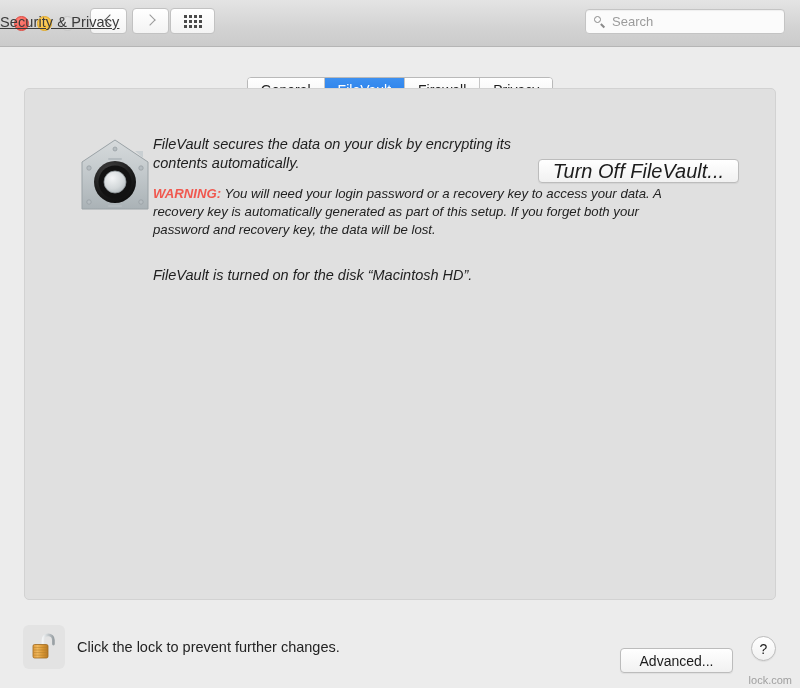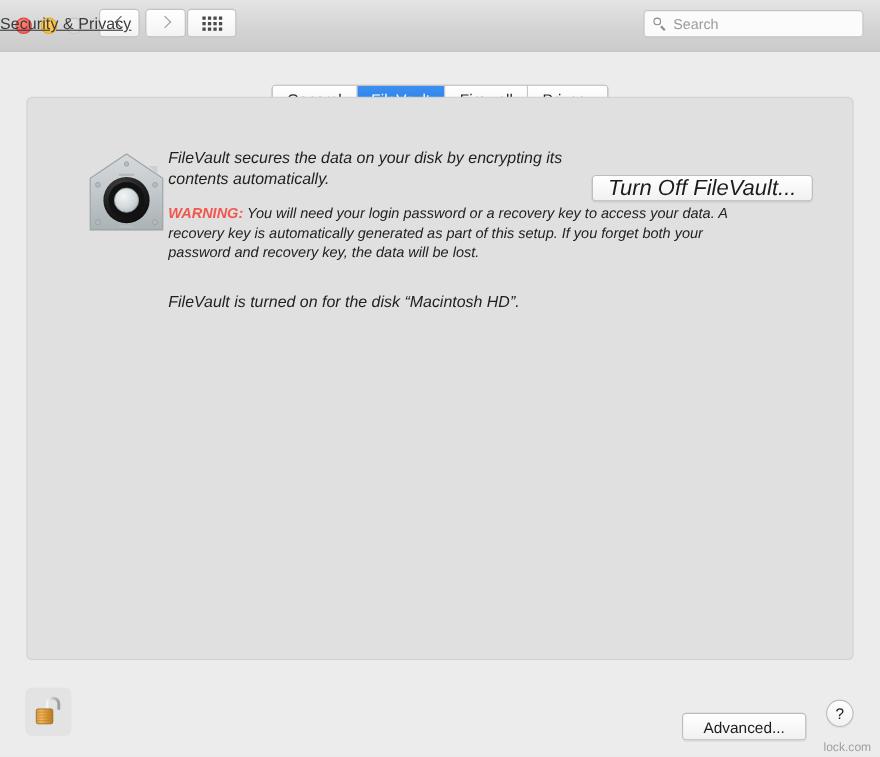--- a/index.html
+++ b/index.html
@@ -472,20 +472,21 @@
 
       <g stroke="#b07f2c" stroke-width="0.7" opacity="0.75">
         <line x1="3.6" y1="16.4" x2="17.4" y2="16.4"></line>
         <line x1="3.6" y1="19.0" x2="17.4" y2="19.0"></line>
         <line x1="3.6" y1="21.6" x2="17.4" y2="21.6"></line>
         <line x1="3.6" y1="24.2" x2="17.4" y2="24.2"></line>
       </g>
     </svg>
   </div>
 
+  <div id="lock-caption">Click the lock to prevent further changes.</div>
 
   <div id="advanced-btn">Advanced...</div>
 
   <div id="help-btn">?</div>
 
   <div id="watermark">lock.com</div>
 
 </div>
 
 </body></html>

